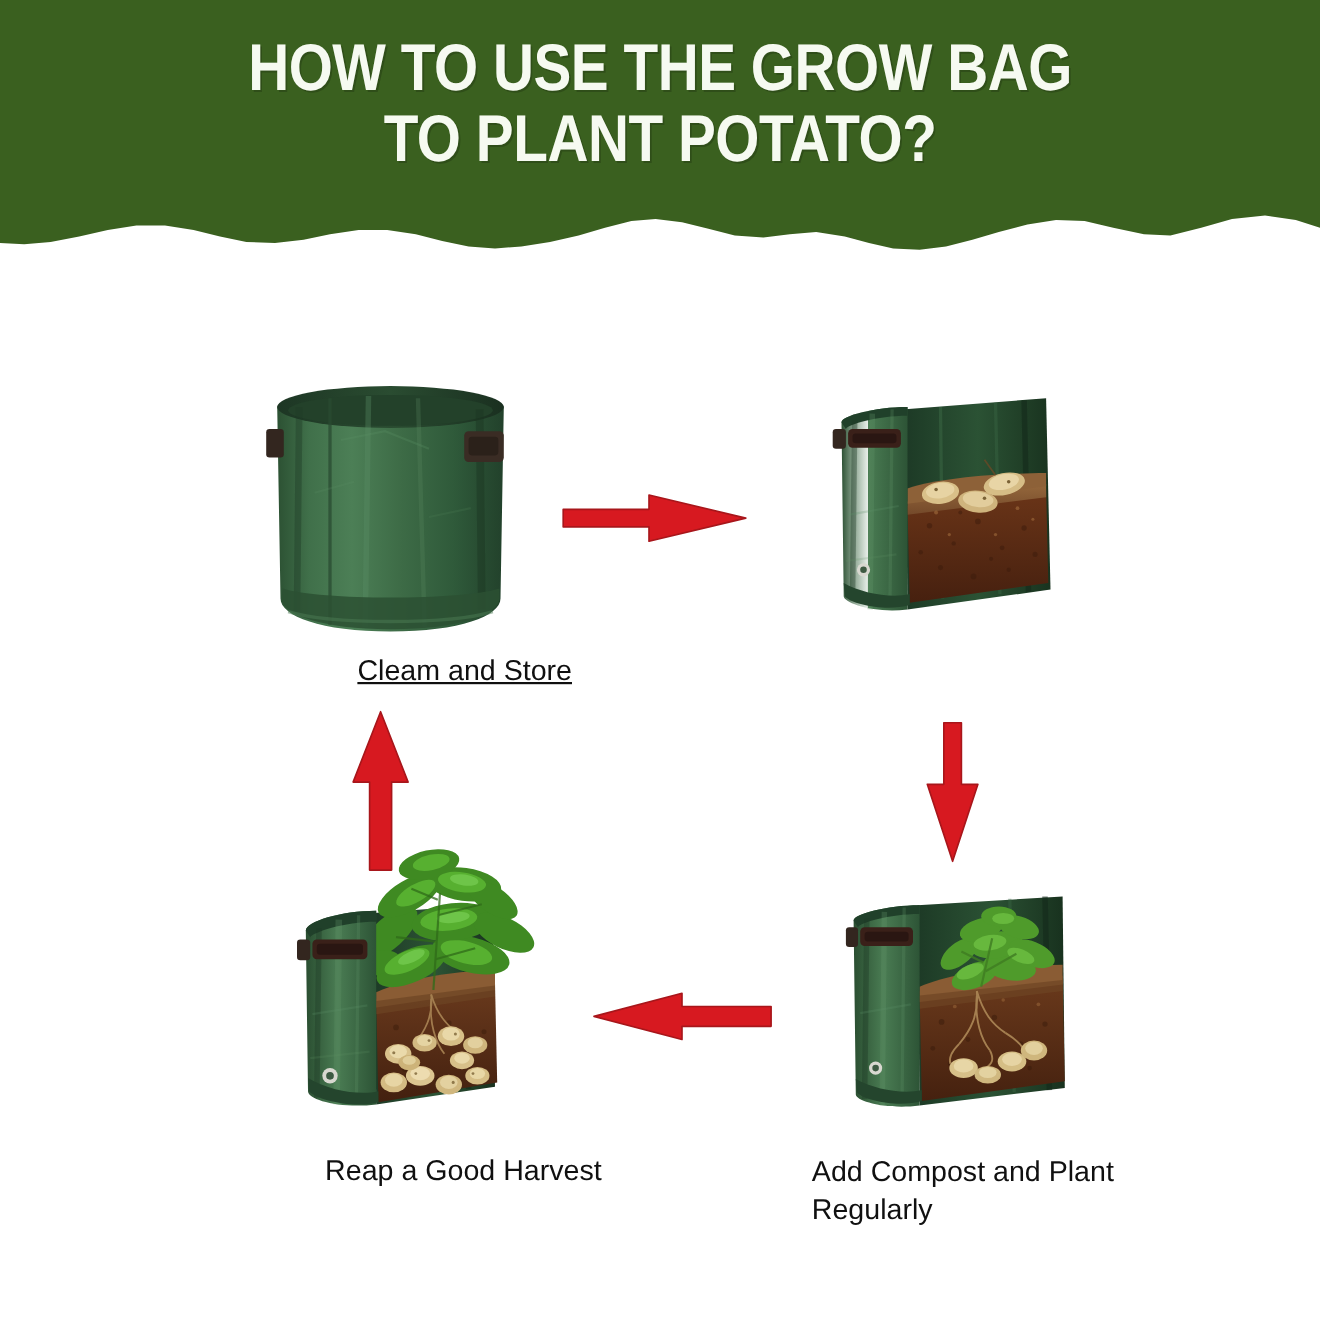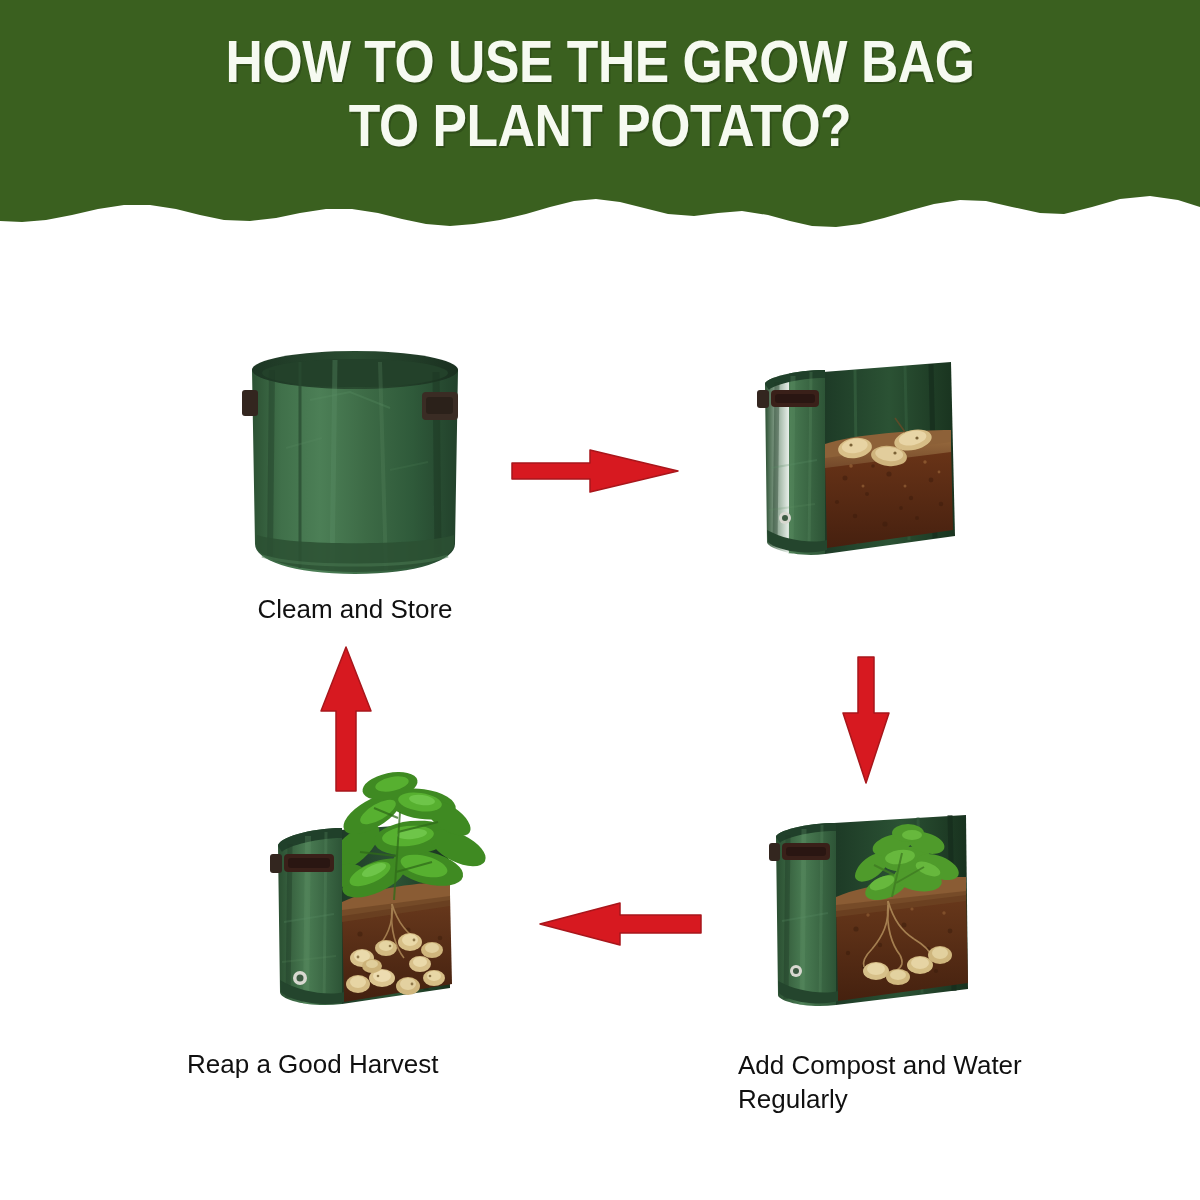--- a/index.html
+++ b/index.html
@@ -127,21 +127,21 @@
 
       <path d="M17,205 C50,216 180,216 214,205 L214,214 C214,228 178,242 115,242
                C52,242 16,228 16,214 Z" fill="#2b5033" opacity="0.85"></path>
       <path d="M22,226 C60,238 170,238 208,226" stroke="#4b7c54" stroke-width="3" fill="none" opacity="0.5"></path>
 
       <rect x="2" y="60" width="16" height="26" rx="3" fill="#33261f"></rect>
       <rect x="182" y="62" width="36" height="28" rx="4" fill="#3a2c24"></rect>
       <rect x="186" y="67" width="27" height="17" rx="3" fill="#2b211a"></rect>
     </svg>
   </div>
-  <div class="step-label" style="left:-50px; top:262px; width:330px; text-align:center;">Cleam and Store</div>
+  <div class="step-label" style="left:-50px; top:262px; width:330px; text-align:right;text-decoration:underline;">Cleam and Store</div>
 </div>
 
 <div class="step" style="left:755px; top:348px;">
   <div class="step-figure">
     <svg class="bag-svg" width="215" height="240" viewBox="0 0 215 240">
       <defs>
         <linearGradient id="g2side" x1="0" y1="0" x2="1" y2="0">
           <stop offset="0" stop-color="#2a4e31"></stop>
           <stop offset="0.4" stop-color="#49795220"></stop>
           <stop offset="0.4" stop-color="#4a7c53"></stop>
@@ -324,21 +324,21 @@
       <path d="M14,116 L60,108" stroke="#5d8f66" stroke-width="2" opacity="0.25" fill="none"></path>
       <path d="M10,176 C28,186 54,190 70,186 L70,196 C50,202 18,196 11,188 Z" fill="#24452d"></path>
 
       <rect x="14" y="38" width="48" height="17" rx="4" fill="#3a2019"></rect>
       <rect x="18" y="42" width="40" height="9" rx="3" fill="#2a1612"></rect>
       <rect x="1" y="38" width="11" height="18" rx="3" fill="#33261f"></rect>
       <circle cx="28" cy="166" r="6" fill="#d8d8d0"></circle>
       <circle cx="28" cy="166" r="3" fill="#3d5a42"></circle>
     </svg>
   </div>
-  <div class="step-label" style="left:-30px; top:243px; width:400px; text-align:left;">Add Compost and Water
+  <div class="step-label" style="left:-30px; top:243px; width:400px; text-align:left;">Add Compost and Plant
 Regularly</div>
 </div>
 
 <div class="step" style="left:262px; top:752px;">
   <div class="step-figure">
     <svg class="bag-svg" width="240" height="290" viewBox="0 0 240 290">
       <defs>
         <linearGradient id="g4side" x1="0" y1="0" x2="1" y2="0">
           <stop offset="0" stop-color="#2a4e31"></stop>
           <stop offset="0.45" stop-color="#4a7c53"></stop>
@@ -455,21 +455,21 @@
       <path d="M20,210 L74,204" stroke="#5d8f66" stroke-width="2" opacity="0.2" fill="none"></path>
       <path d="M18,228 C38,240 66,244 82,240 L82,250 C60,256 26,248 19,240 Z" fill="#24452d"></path>
 
       <rect x="22" y="102" width="50" height="18" rx="4" fill="#3a2019"></rect>
       <rect x="26" y="106" width="42" height="10" rx="3" fill="#2a1612"></rect>
       <rect x="8" y="102" width="12" height="19" rx="3" fill="#33261f"></rect>
       <circle cx="38" cy="226" r="7" fill="#d8d8d0"></circle>
       <circle cx="38" cy="226" r="3.5" fill="#3d5a42"></circle>
     </svg>
   </div>
-  <div class="step-label" style="left:-75px; top:295px; width:360px; text-align:left;">Reap a Good Harvest</div>
+  <div class="step-label" style="left:-75px; top:295px; width:360px; text-align:right;">Reap a Good Harvest</div>
 </div>
 
 <div class="arrow" style="left:510px; top:440px;">
   <svg width="170" height="62" viewBox="0 0 170 62">
     <path d="M2,23 L80,23 L80,10 L168,31 L80,52 L80,39 L2,39 Z" fill="#d71920" stroke="#a8161b" stroke-width="1.5" stroke-linejoin="round"></path>
   </svg>
 </div>
 
 <div class="arrow" style="left:835px; top:655px;">
   <svg width="62" height="130" viewBox="0 0 62 130">

